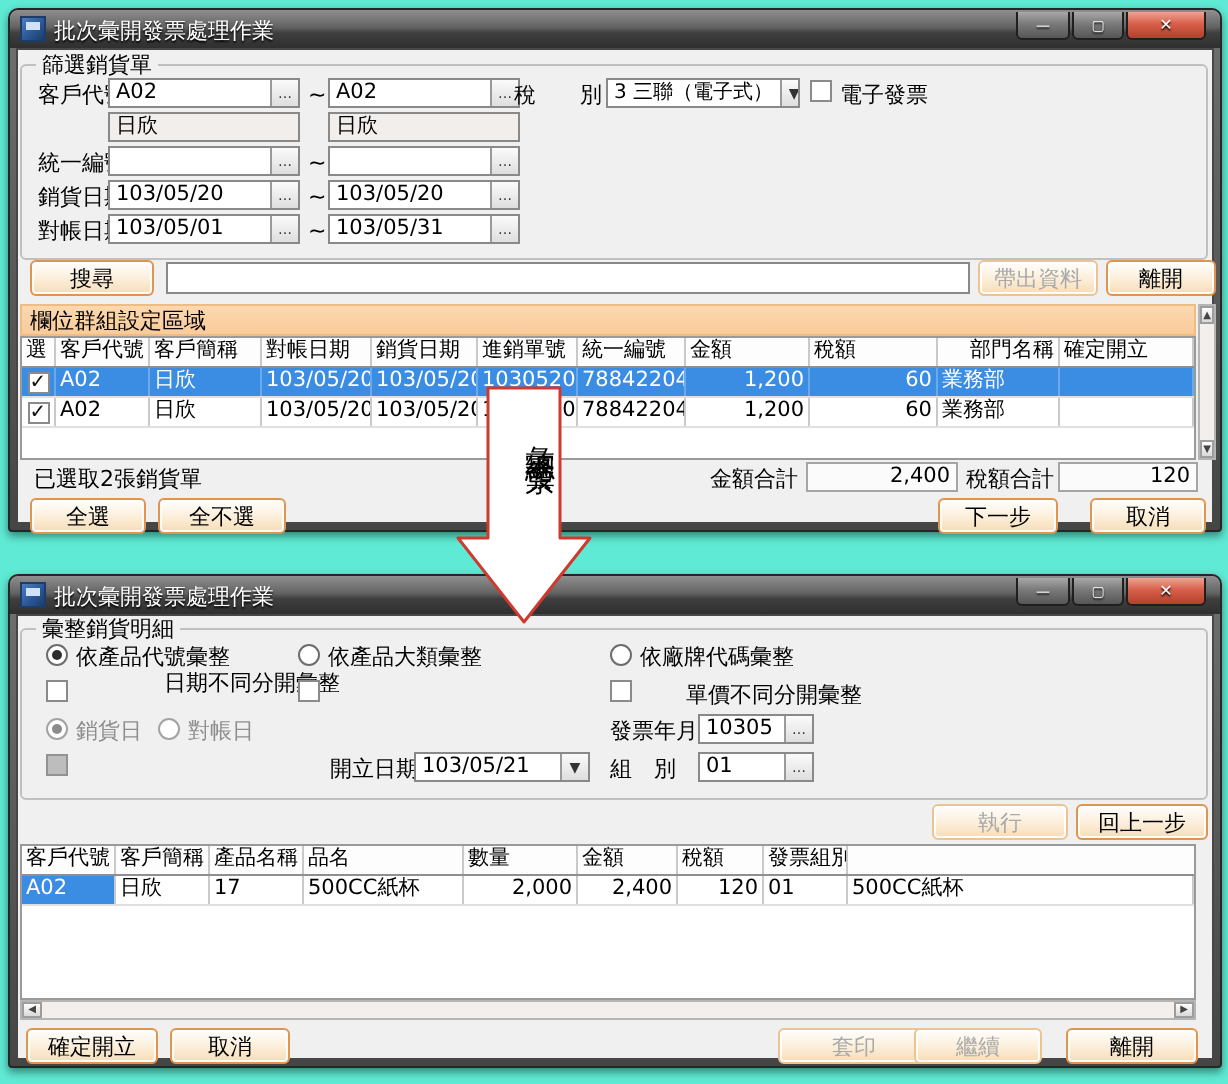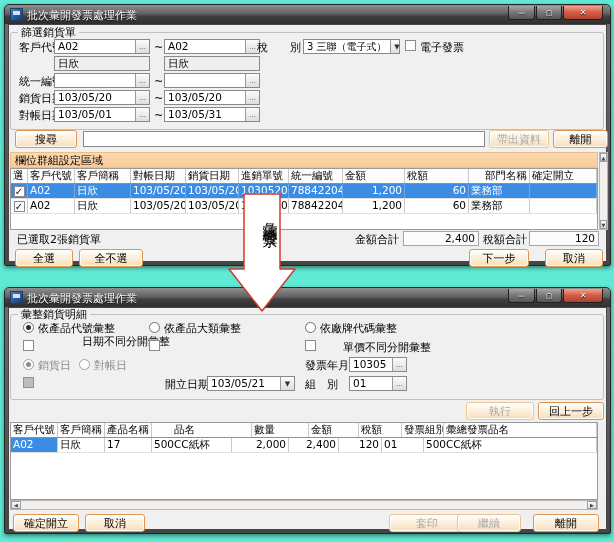--- a/index.html
+++ b/index.html
@@ -300,26 +300,25 @@
     </div>
 
     <div class="btn dis" style="left:461px;top:114px;width:68px;">執行</div>
     <div class="btn" style="left:533px;top:114px;width:66px;">回上一步</div>
 
     <div class="gridwrap" id="grid2" style="left:5px;top:134px;width:588px;height:78px;">
         <div class="grow ghead">
           <div class="gcell" style="flex: 0 0 47px; width: 47px;">客戶代號</div>
           <div class="gcell" style="flex: 0 0 47px; width: 47px;">客戶簡稱</div>
           <div class="gcell" style="flex: 0 0 47px; width: 47px;">產品名稱</div>
-          <div class="gcell" style="flex: 0 0 80px; width: 80px; margin-left: 20px;">品名</div>
+          <div class="gcell" style="flex: 0 0 80px; width: 80px;">品名</div>
           <div class="gcell" style="flex: 0 0 57px; width: 57px;">數量</div>
           <div class="gcell" style="flex: 0 0 50px; width: 50px;">金額</div>
           <div class="gcell" style="flex: 0 0 43px; width: 43px;">稅額</div>
           <div class="gcell" style="flex: 0 0 42px; width: 42px;">發票組別</div>
-          <div class="gcell" style="flex: 1 1 auto;">彙總發票品名</div>
         </div>
         <div class="grow drow">
           <div class="gcell cellsel" style="flex: 0 0 47px; width: 47px;">A02</div>
           <div class="gcell" style="flex: 0 0 47px; width: 47px;">日欣</div>
           <div class="gcell" style="flex: 0 0 47px; width: 47px;">17</div>
           <div class="gcell" style="flex: 0 0 80px; width: 80px;">500CC紙杯</div>
           <div class="gcell num" style="flex: 0 0 57px; width: 57px;">2,000</div>
           <div class="gcell num" style="flex: 0 0 50px; width: 50px;">2,400</div>
           <div class="gcell num" style="flex: 0 0 43px; width: 43px;">120</div>
           <div class="gcell" style="flex: 0 0 42px; width: 42px;">01</div>

